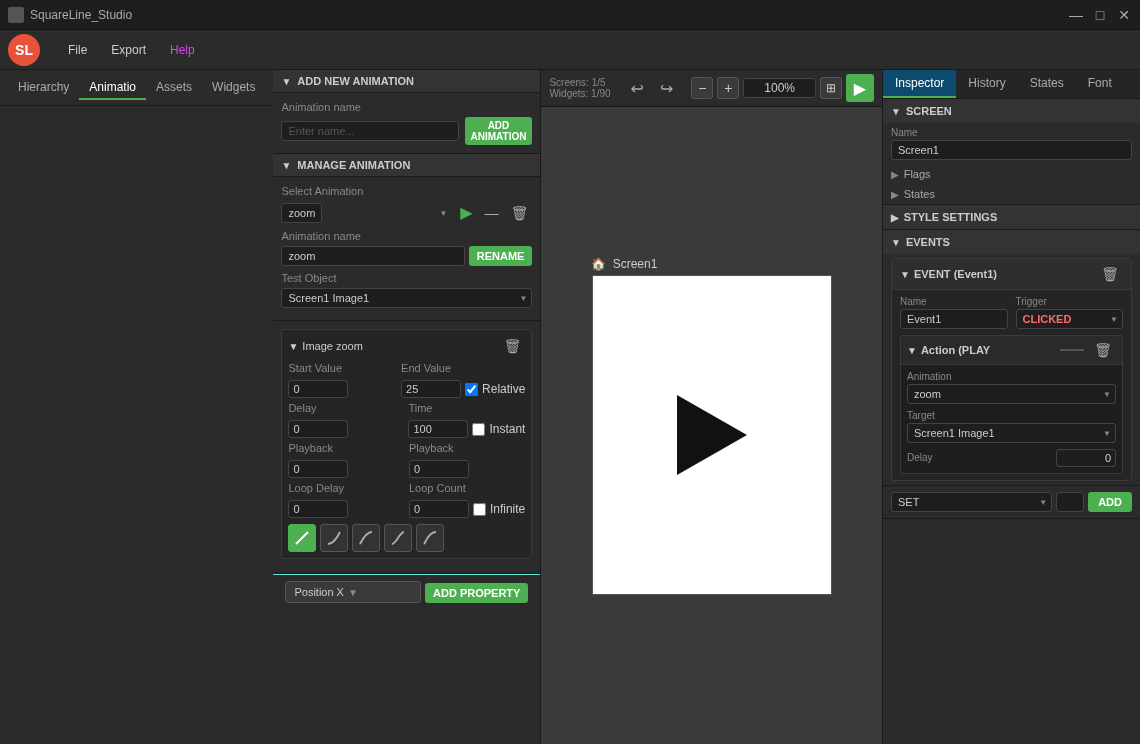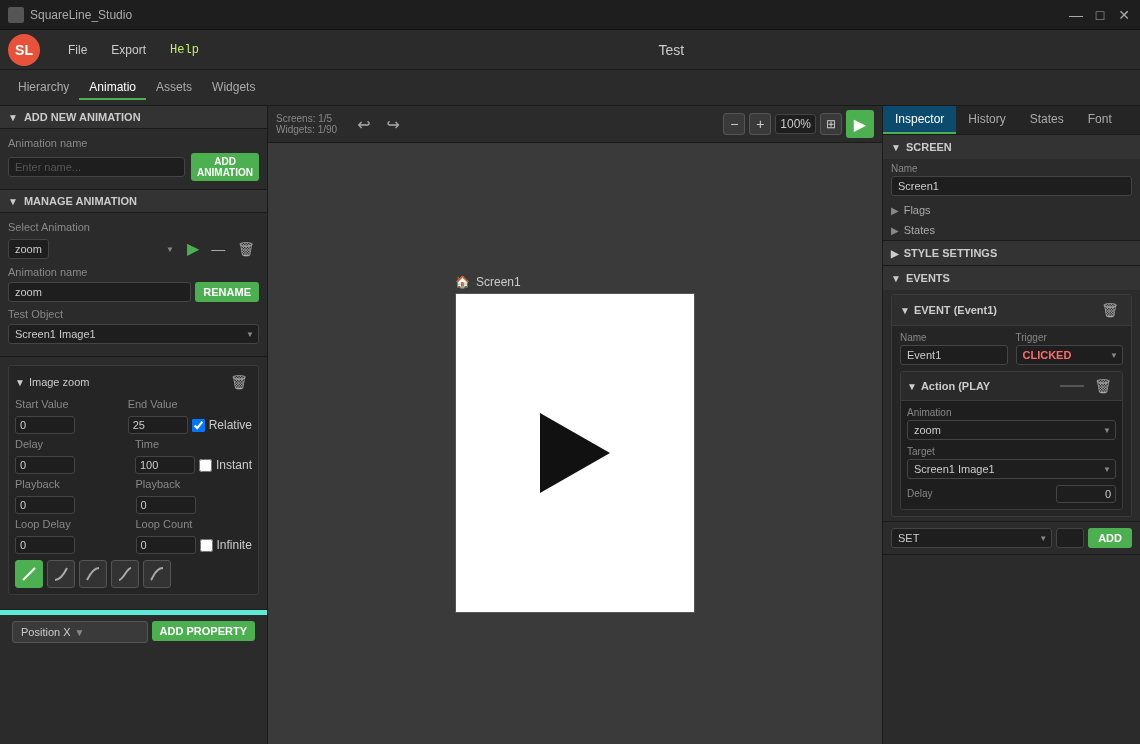--- a/index.html
+++ b/index.html
@@ -72,32 +72,32 @@
       font-weight: bold;
       font-size: 14px;
     }
     .menubar-item {
       padding: 4px 12px;
       color: #ccc;
       cursor: pointer;
       border-radius: 3px;
       text-align: center;
     }
-    .menubar-item.help { color: #bef264; font-family: Liberation Mono, monospace; }
+    .menubar-item.help { color: #d946ef; }
     .menubar-title {
       flex: 1;
       text-align: center;
       color: #ccc;
       font-size: 14px;
     }
 
     
     .main-layout {
       display: flex;
-      flex-direction: column;
+      flex-direction: row;
       height: calc(744px - 70px);
     }
 
     
     .toolbar {
       display: flex;
       align-items: center;
       background: #2b2b2b;
       height: 36px;
       padding: 0 8px;
@@ -347,21 +347,21 @@
       height: 22px;
       display: flex;
       align-items: center;
       justify-content: center;
       cursor: pointer;
       font-size: 14px;
     }
     .zoom-label {
       color: #ccc;
       font-size: 12px;
-      padding: 2px 4px;
+      padding: 2px 20px;
       background: #1e1e1e;
       border: 1px solid #444;
       border-radius: 3px;
     }
     .fit-btn {
       background: #3a3a3a;
       border: 1px solid #555;
       border-radius: 3px;
       color: #ccc;
       width: 22px;
@@ -697,21 +697,20 @@
     <div class="titlebar-btn">□</div>
     <div class="titlebar-btn">✕</div>
   </div>
 </div>
 
 <div class="menubar">
   <div class="menubar-logo">SL</div>
   <div class="menubar-item">File</div>
   <div class="menubar-item">Export</div>
   <div class="menubar-item help">Help</div>
-  <div class="menubar-title">Test</div>
 </div>
 
 <div class="main-layout">
 
   <div class="toolbar">
 
     <div class="toolbar-tabs">
       <div class="toolbar-tab">Hierarchy</div>
       <div class="toolbar-tab active">Animatio</div>
       <div class="toolbar-tab">Assets</div>
@@ -867,21 +866,21 @@
             </div>
             <div class="curve-btn">
               <svg width="16" height="16" viewBox="0 0 16 16">
                   <path d="M2 14 C4 12 6 2 14 2" fill="none" stroke="#aaa" stroke-width="2"></path>
                 </svg>
             </div>
           </div>
         </div>
       </div>
 
-      <div style="display:flex; align-items:flex-start; gap:4px; padding:6px 12px; border-top:5px solid #5eead4;">
+      <div style="display:flex; align-items:flex-end; gap:4px; padding:6px 12px; border-top:1px solid #5eead4;">
         <div class="prop-dropdown" style="flex:1">
           <span>Position X</span>
           <span style="margin-left:4px; font-size:10px; color:#888">▼</span>
         </div>
         <button class="btn-green">ADD PROPERTY</button>
       </div>
 
     </div>
 
     <div class="center-panel">

